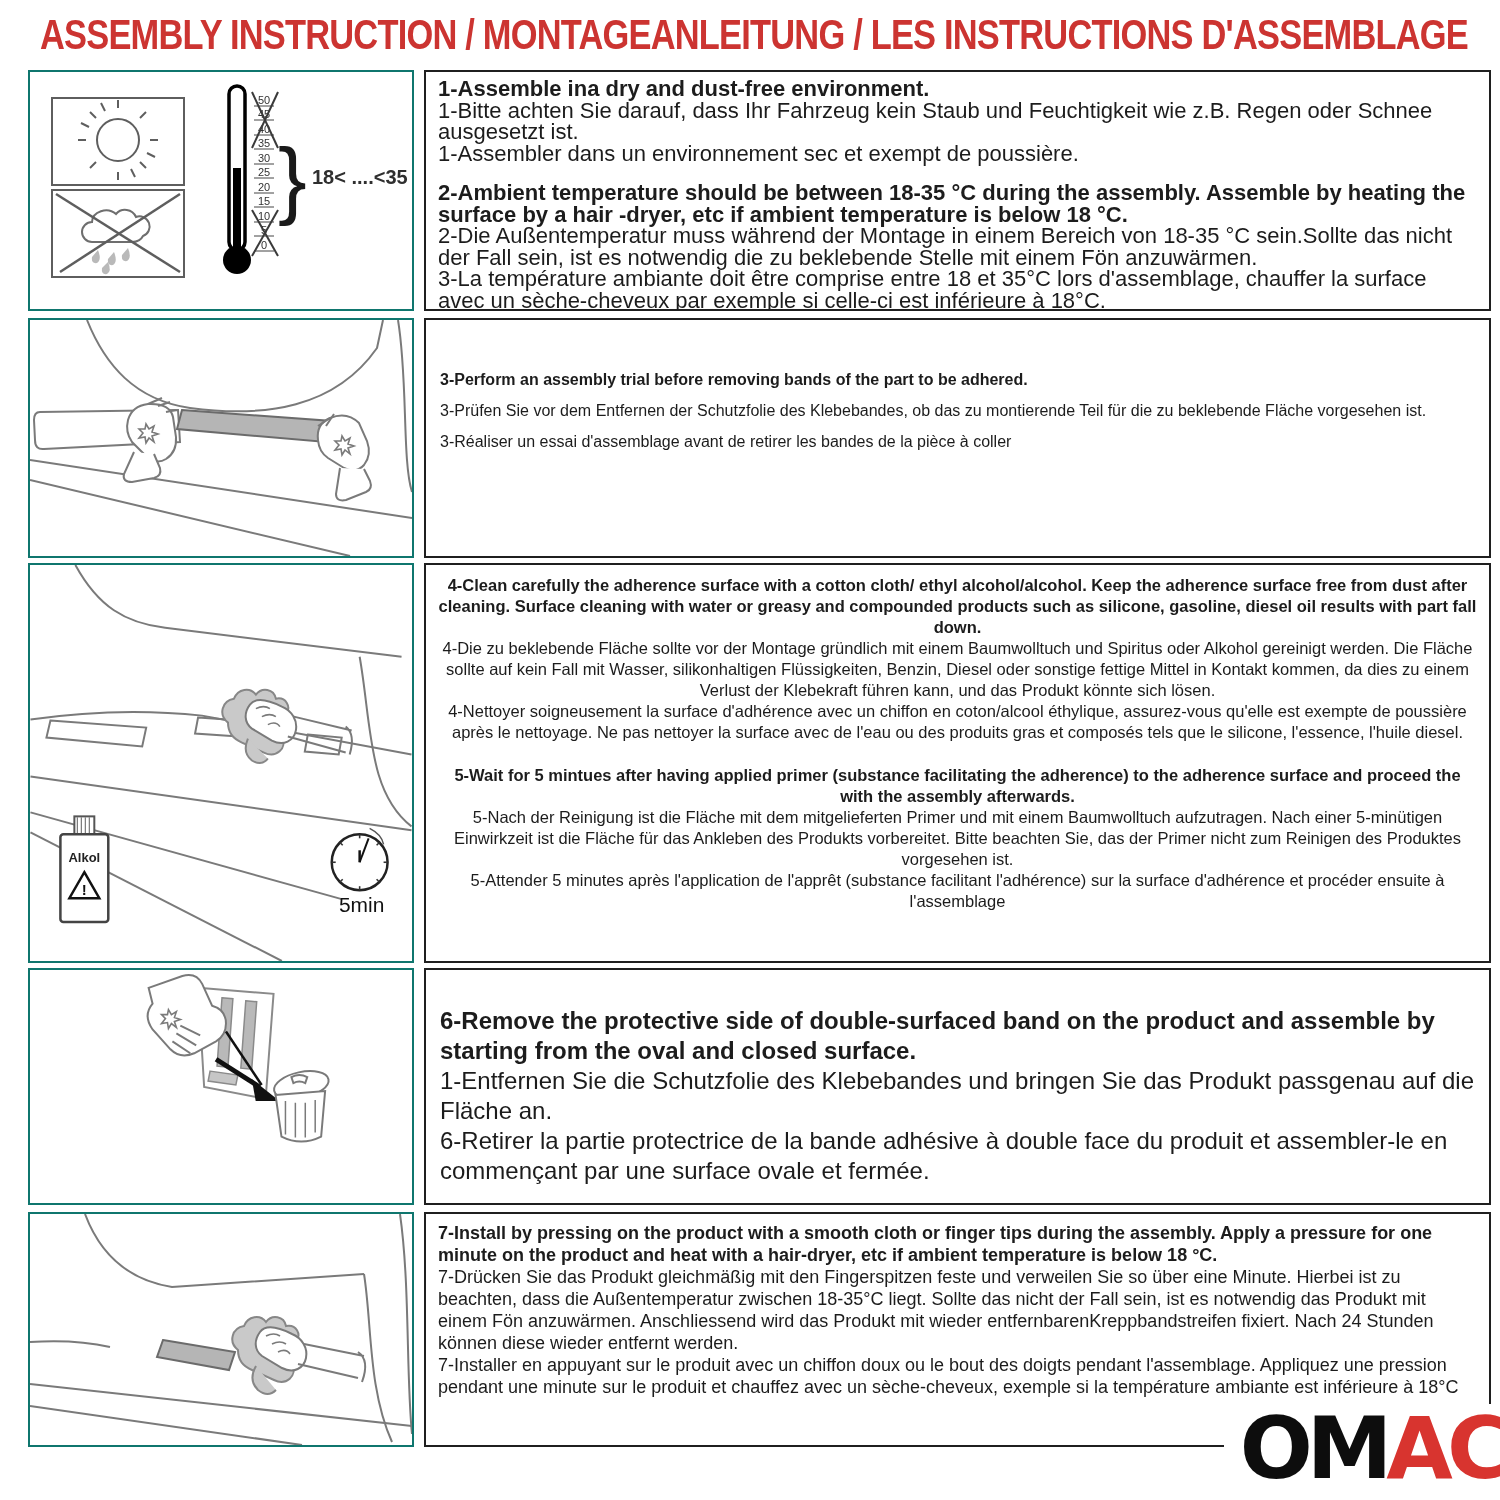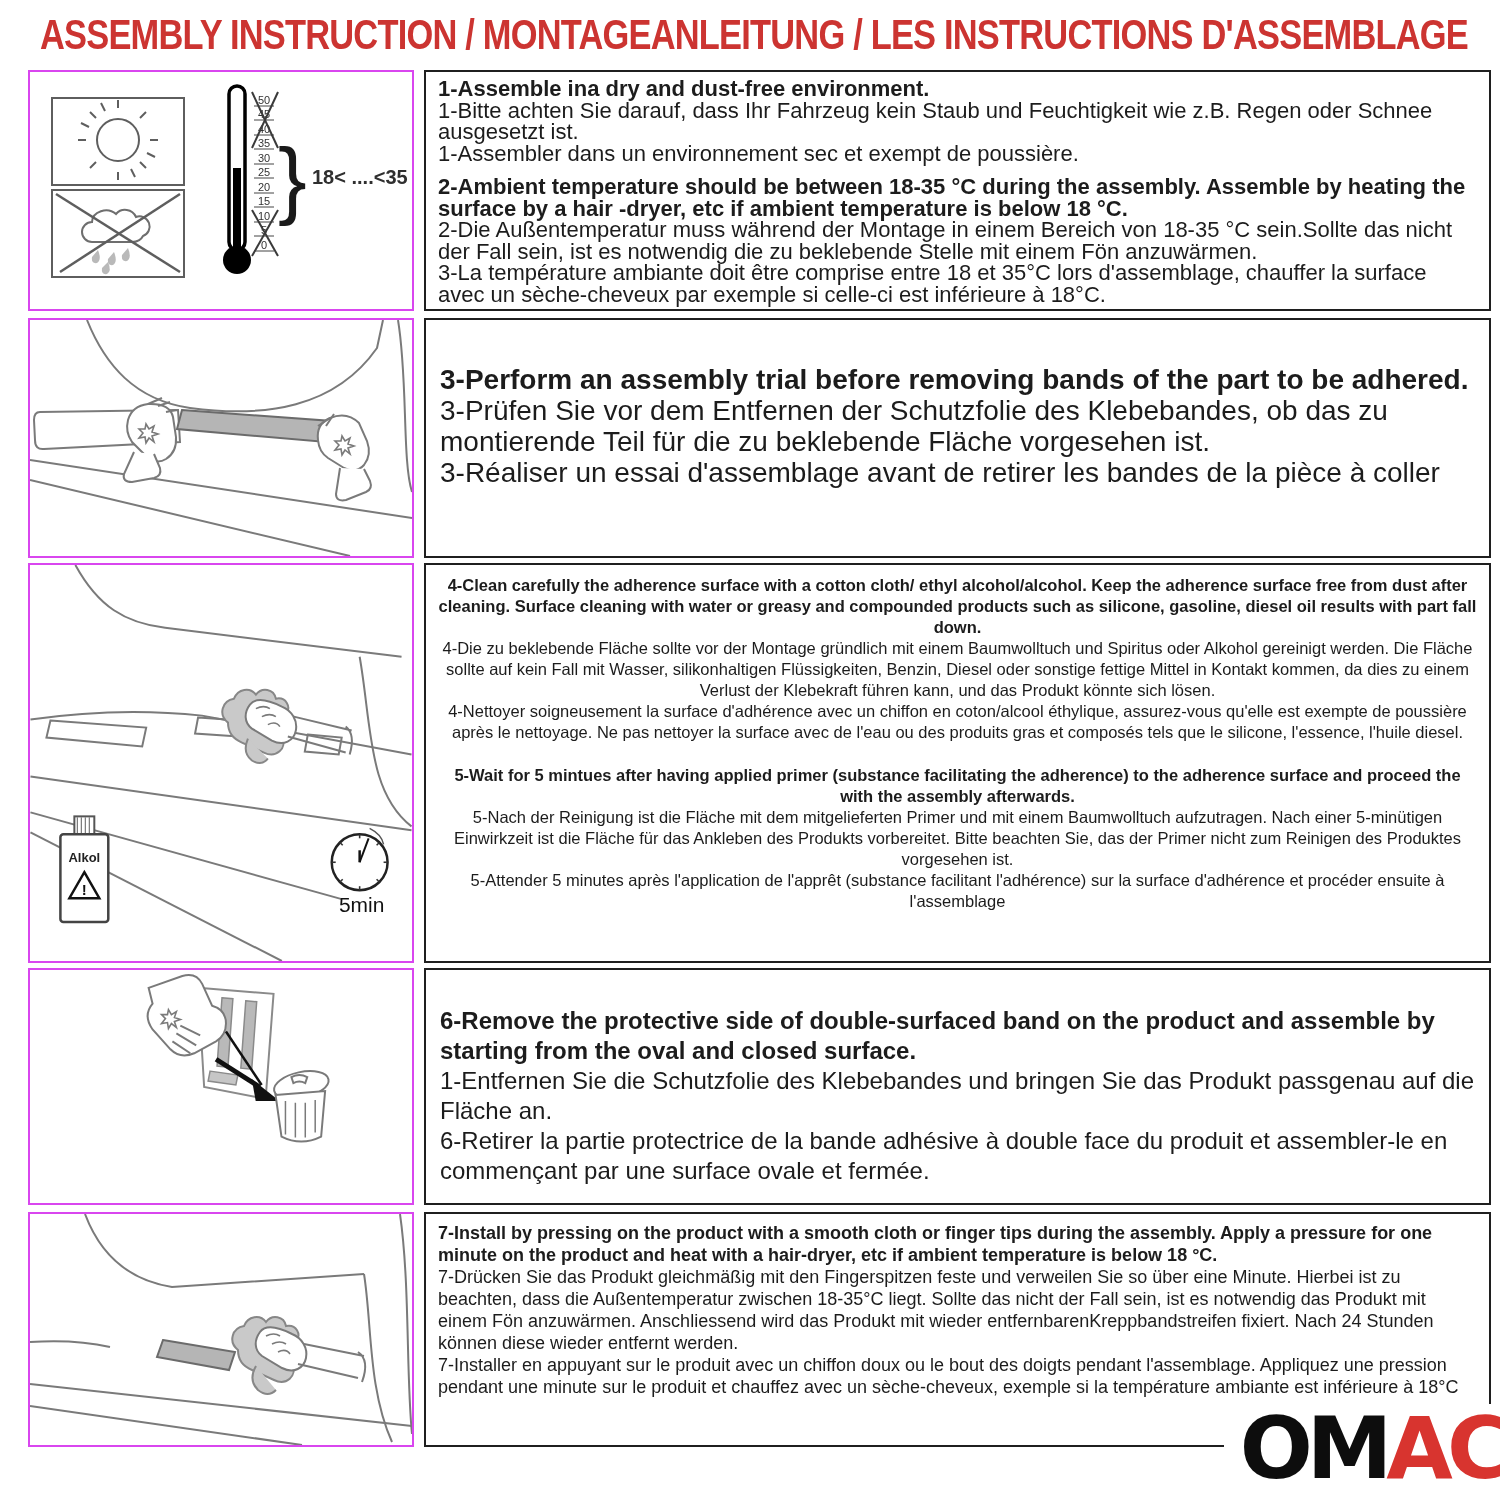--- a/index.html
+++ b/index.html
@@ -1,28 +1,28 @@
 <!DOCTYPE html>
 <html><head>
 <meta charset="utf-8">
 <style>
   html,body{margin:0;padding:0;background:#ffffff;}
   .page{position:relative;width:1500px;height:1500px;background:#fff;overflow:hidden;
         font-family:"Liberation Sans",sans-serif;color:#1c1c1c;}
   .title{position:absolute;left:40px;top:10px;white-space:nowrap;font-weight:bold;
          font-size:43px;letter-spacing:-1px;color:#cc3431;transform-origin:left top;}
-  .imgbox{position:absolute;left:28px;width:386px;border:2px solid #d946ef;
+  .imgbox{position:absolute;left:28px;width:386px;border:2px solid #0f766e;
           box-sizing:border-box;background:#fff;}
   .imgbox svg{display:block;width:100%;height:100%;}
   .textbox{position:absolute;left:424px;width:1067px;border:2px solid #1f1f1f;
            box-sizing:border-box;background:#fff;overflow:hidden;}
   .textbox p{margin:0;}
   .b{font-weight:bold;}
-  .s1{padding:6px 12px;}  .s1 p{font-size:22px;line-height:21.5px;}  .s1 .gap{margin-top:12px;}
-  .s2{padding:44px 14px 0;} .s2 p{font-size:28px;line-height:31px;}
+  .s1{padding:6px 12px;}  .s1 p{font-size:22px;line-height:21.5px;}  .s1 .gap{margin-top:18px;}
+  .s2{padding:44px 14px 0;} .s2 p{font-size:16px;line-height:31px;}
   .s3{padding:10px 12px;text-align:center;} .s3 p{font-size:16.5px;line-height:21px;} .s3 .gap{margin-top:22px;}
   .s4{padding:36px 14px 0;} .s4 p{font-size:24px;line-height:30px;}
   .s5{padding:8px 12px;}  .s5 p{font-size:18px;line-height:22px;}
   .logo{position:absolute;right:-4px;top:1404px;background:#fff;padding-left:16px;z-index:5;
         font-family:"DejaVu Sans",sans-serif;font-weight:bold;font-size:86px;
         letter-spacing:-6px;line-height:88px;white-space:nowrap;}
   .logo .blk{color:#0d0d0d;} .logo .red{color:#d8342f;}
   text{font-family:"Liberation Sans",sans-serif;}
 </style>
 </head>

